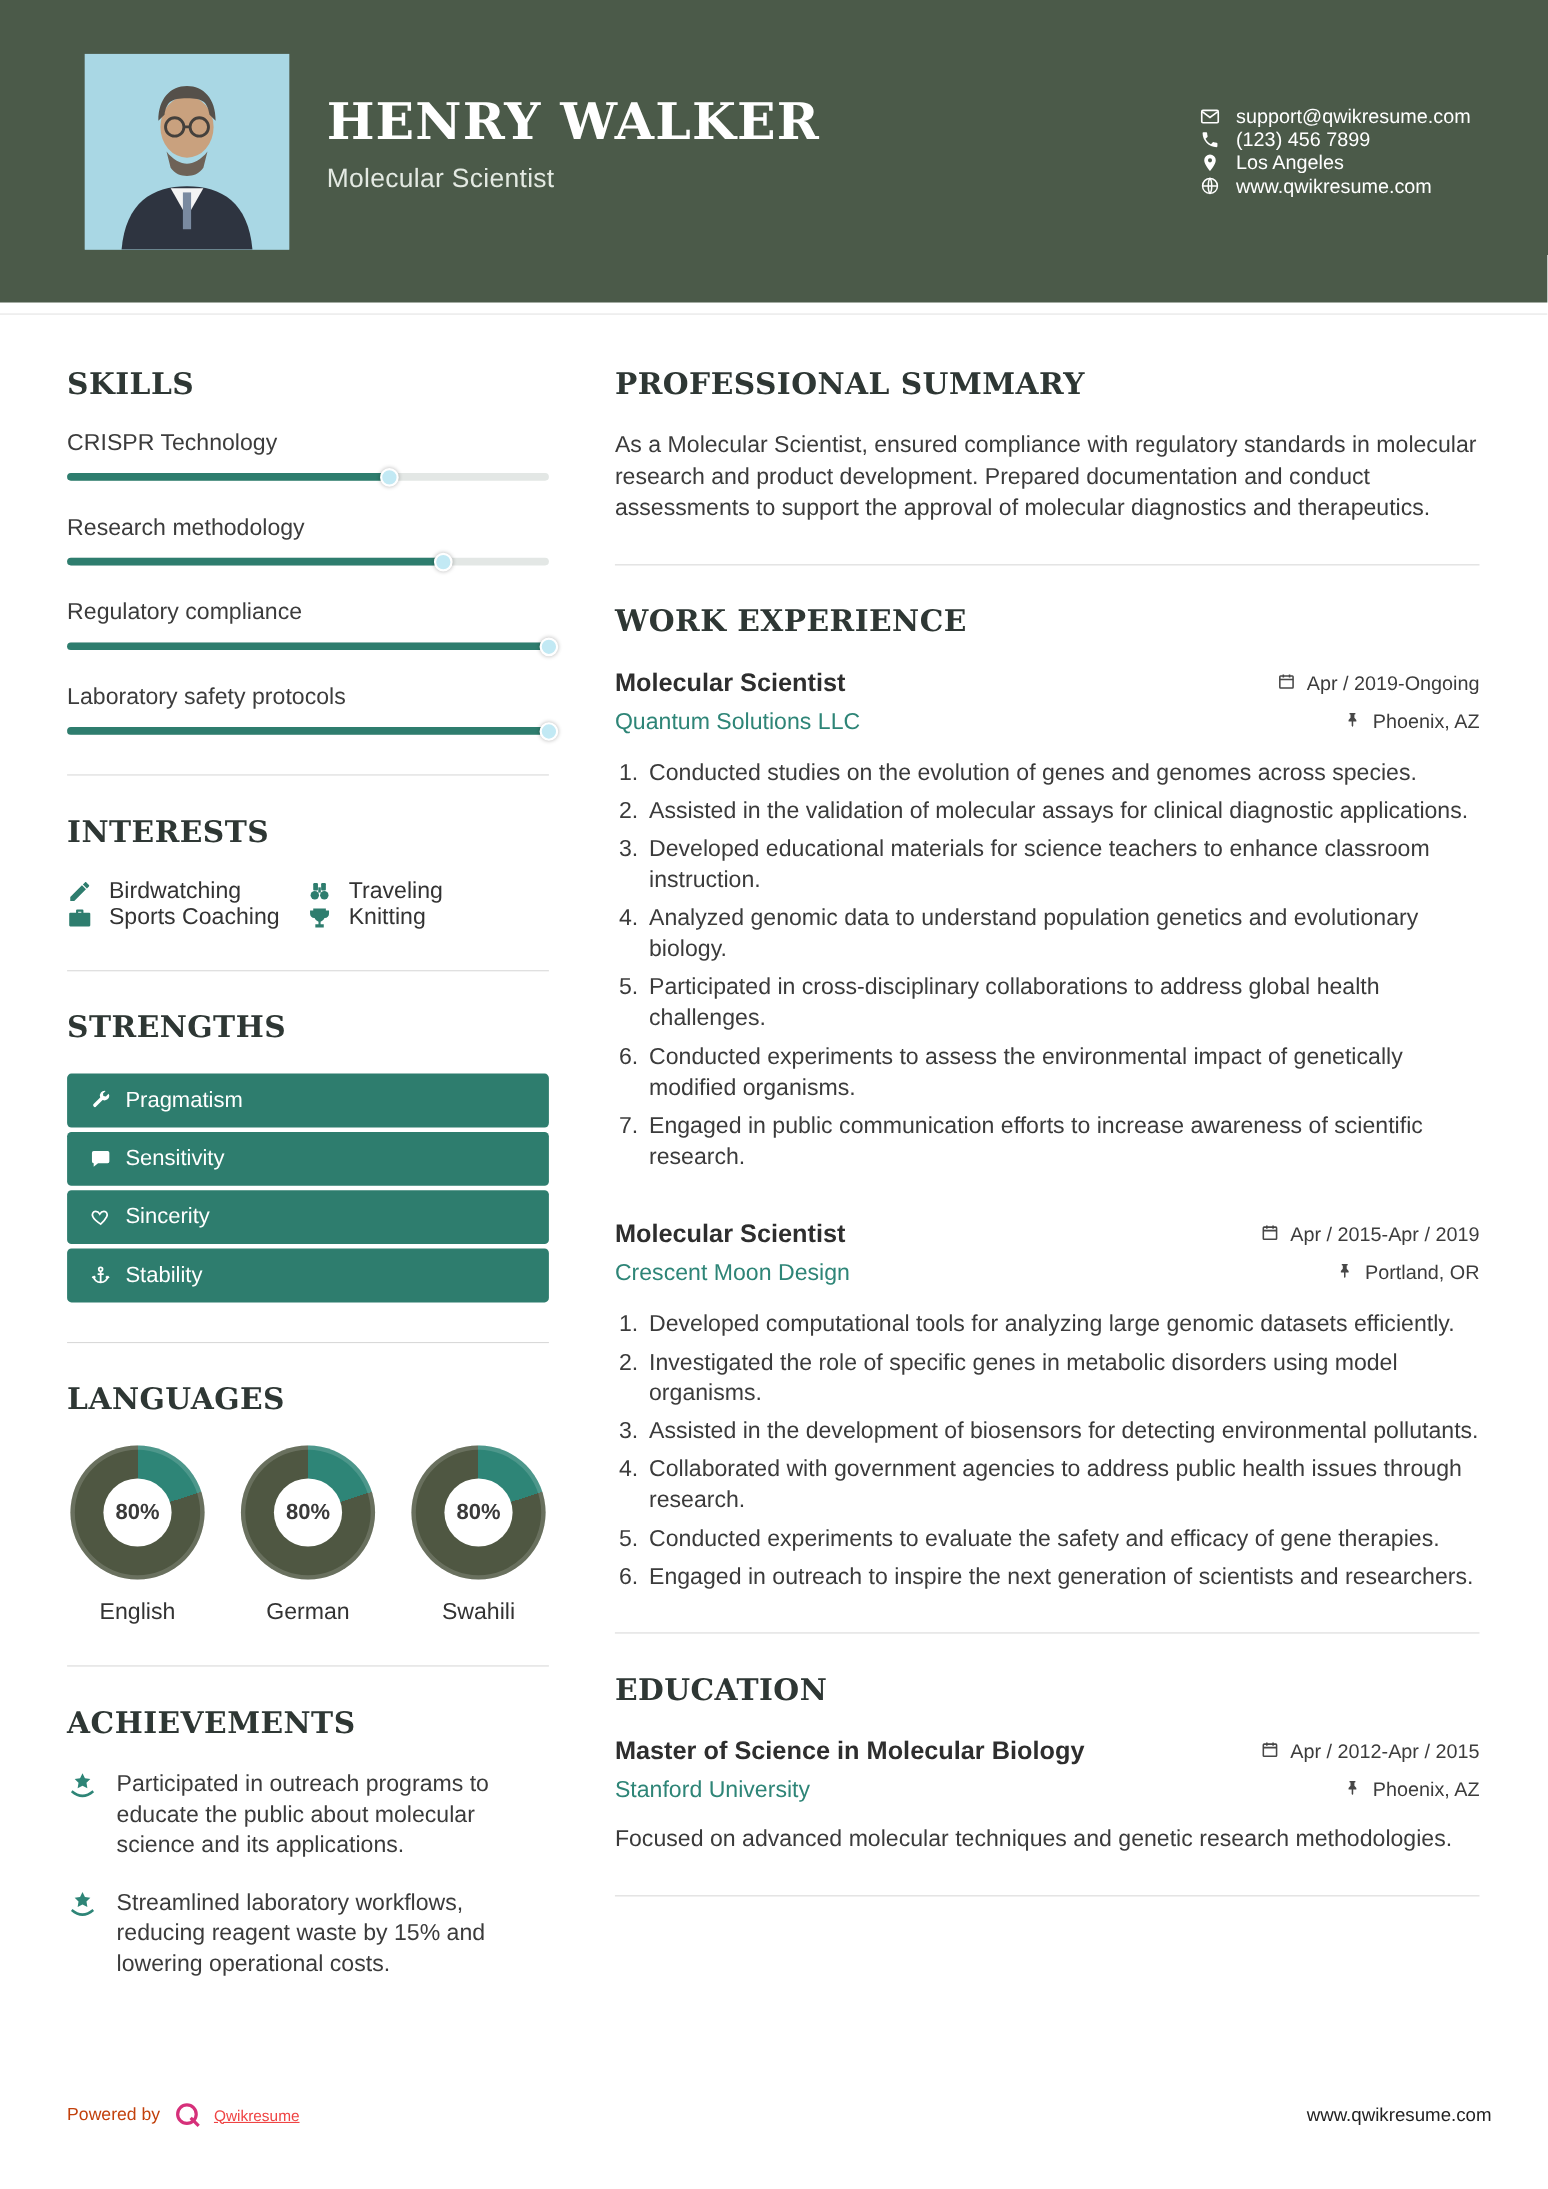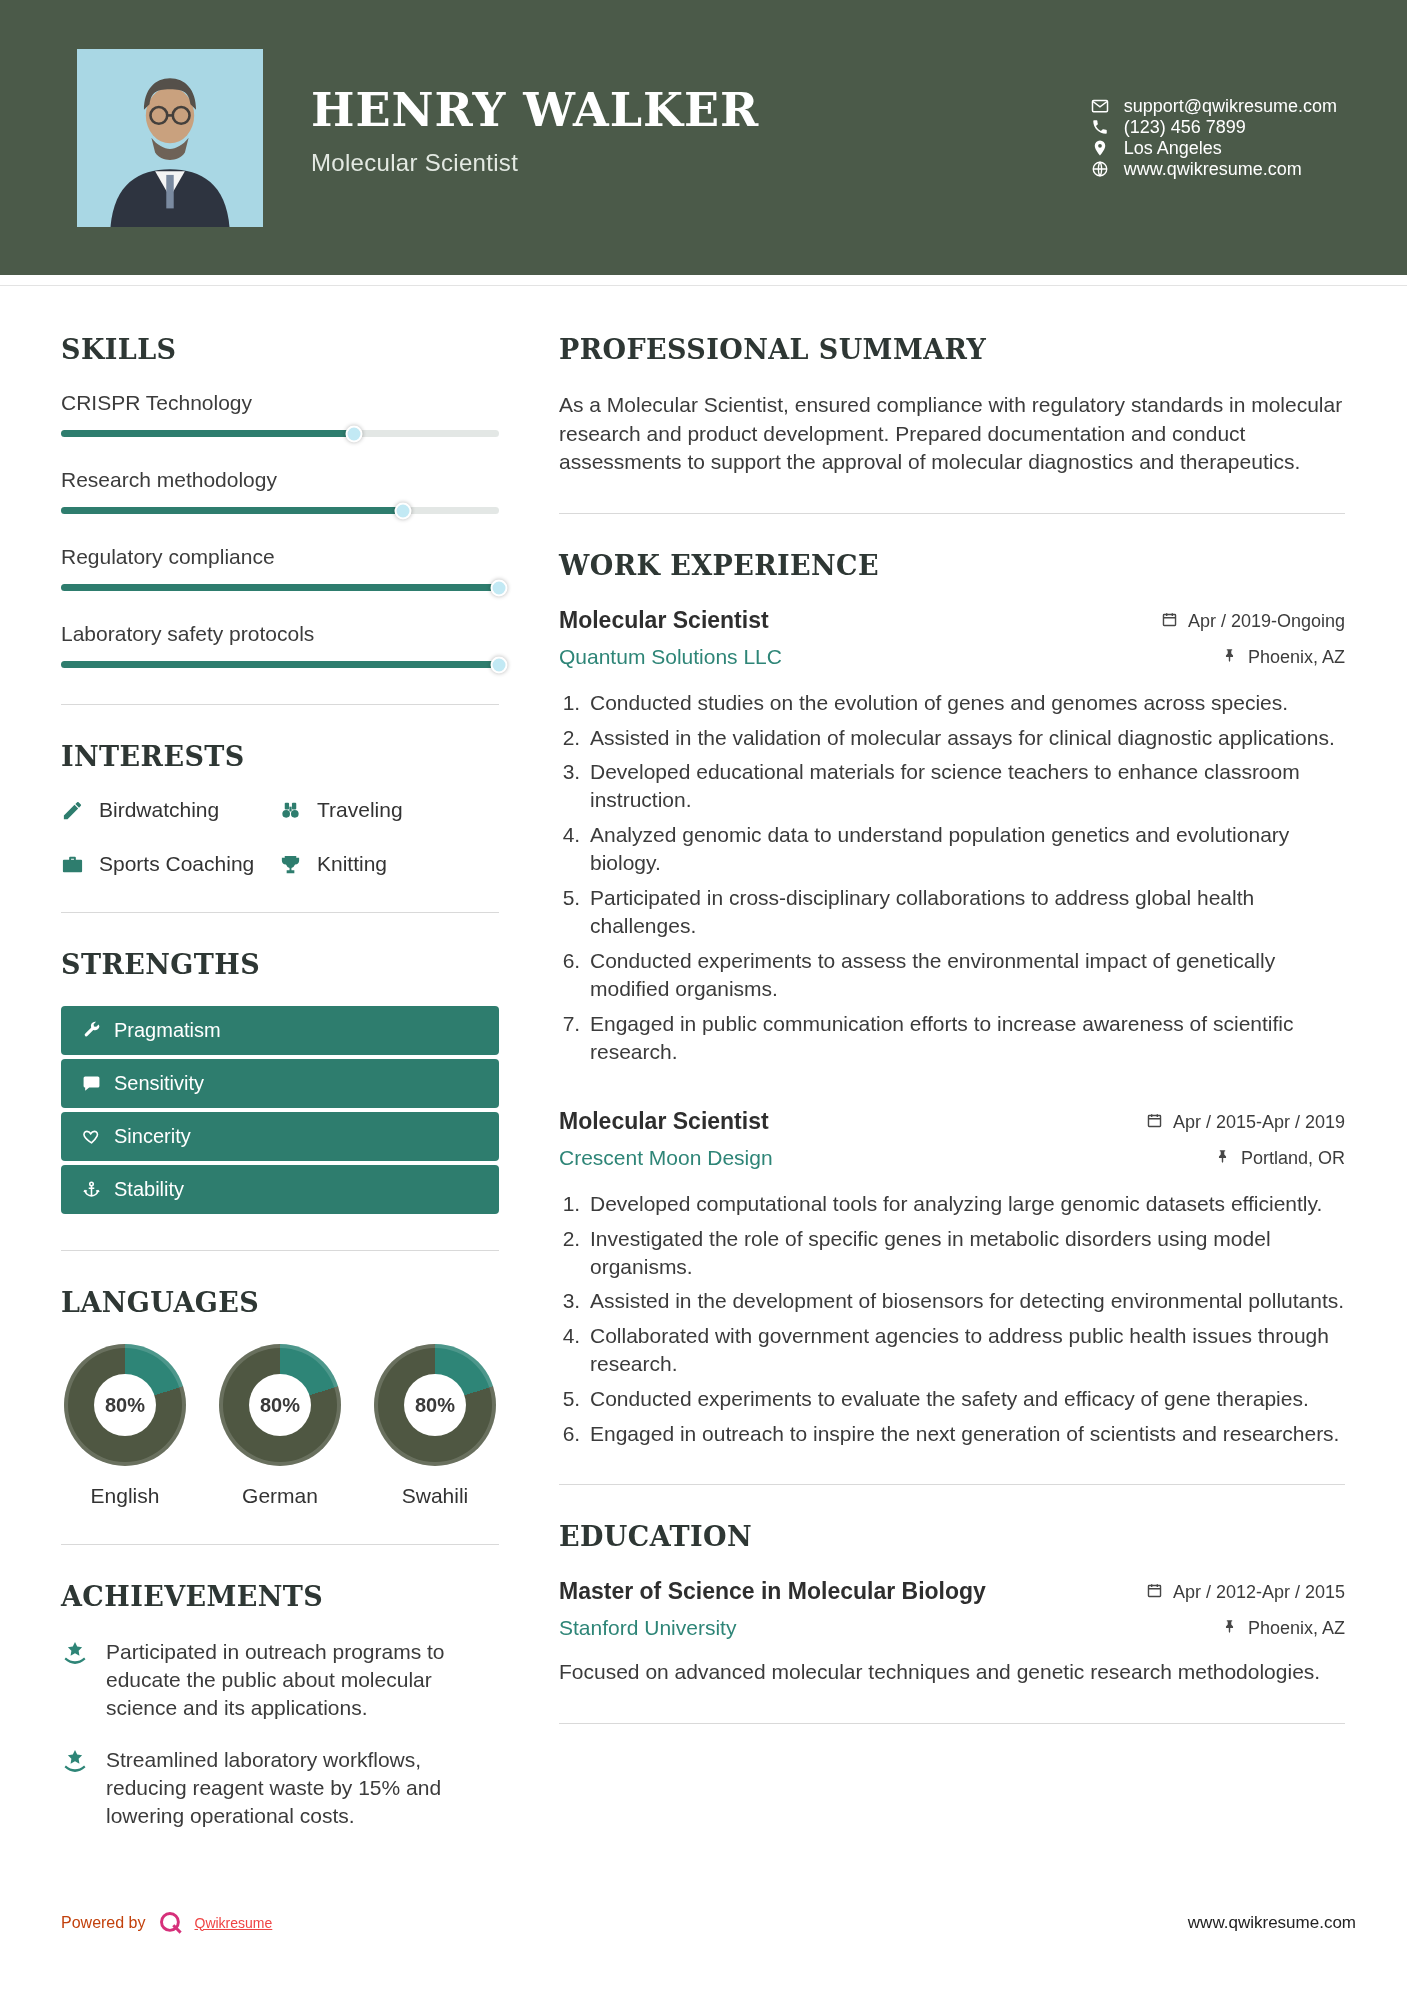--- a/index.html
+++ b/index.html
@@ -8,21 +8,21 @@
     position:relative; width:1407px; height:1990px; background:#fff;
     font-family:"Liberation Sans", sans-serif; color:#3b3b3b; overflow:hidden;
   }
   
   .header {
     height:275px; background:var(--header-bg, #4b5a49);
     display:flex; align-items:center; padding:0 70px 0 77px;
   }
   .photo { width:186px; height:178px; background:#a9d7e4; overflow:hidden; flex:0 0 auto; }
   .photo svg { width:100%; height:100%; display:block; }
-  .namewrap { margin-left:48px; margin-top:-16px; }
+  .namewrap { margin-left:34px; margin-top:-16px; }
   .person-name {
     font-family:"DejaVu Serif","Liberation Serif",serif; font-weight:700;
     font-size:46px; letter-spacing:1px; color:#ffffff;
   }
   .person-title { font-size:24px; color:#e3e9e2; margin-top:12px; letter-spacing:.3px; }
   .contact { margin-left:auto; list-style:none; display:flex; flex-direction:column; }
   .contact-row { display:flex; align-items:center; gap:15px; color:#ffffff; font-size:18px; }
   .cicon { width:18px; height:18px; display:inline-flex; flex:0 0 auto; }
   .cicon svg { width:100%; height:100%; }
   .top-rule { height:1px; background:#e3e3e3; margin-top:10px; }
@@ -39,21 +39,21 @@
   .skill { margin-bottom:31px; }
   .skill-label { font-size:21px; color:#3c3c3c; margin-bottom:15px; }
   .skill-track { position:relative; height:7px; background:#e3e7e5; border-radius:4px; }
   .skill-fill { position:absolute; left:0; top:0; bottom:0; background:var(--accent,#2e7d6e); border-radius:4px; }
   .skill-knob {
     position:absolute; top:50%; width:17px; height:17px; border-radius:50%;
     background:#c2e9f4; border:2px solid #ffffff; box-shadow:0 0 4px rgba(0,0,0,.3);
     transform:translate(-50%,-50%);
   }
   
-  .interests-grid { display:grid; grid-template-columns:218px 1fr; row-gap:30px; }
+  .interests-grid { display:grid; grid-template-columns:218px 1fr; }
   .interest { display:flex; align-items:center; gap:15px; font-size:21px; color:#333; }
   .iicon { width:23px; height:23px; color:var(--accent,#2e7d6e); flex:0 0 auto; display:inline-flex; }
   .iicon svg { width:100%; height:100%; }
   
   .strengths-list { display:flex; flex-wrap:wrap; gap:4px;flex-direction:column; }
   .strength {
     display:inline-flex; align-items:center; gap:13px;
     background:var(--accent,#2e7d6e); color:#fff; font-size:20px;
     padding:13px 21px; border-radius:4px; border:none; cursor:default;
     font-family:"Liberation Sans",sans-serif;

